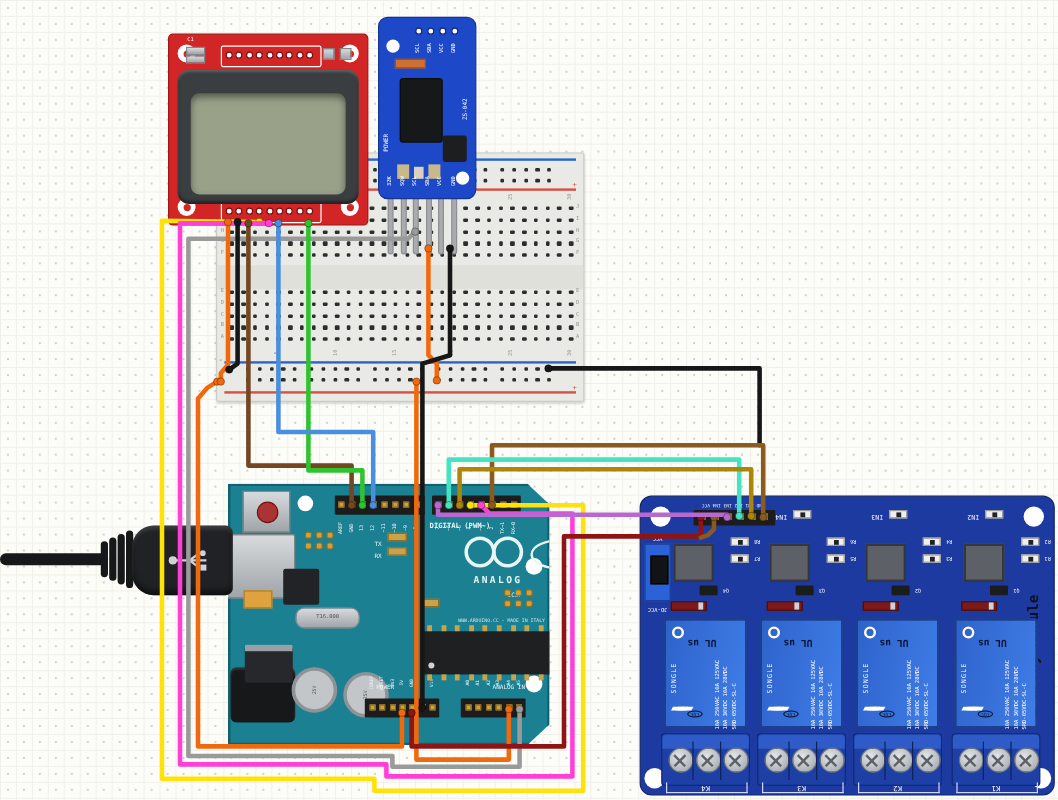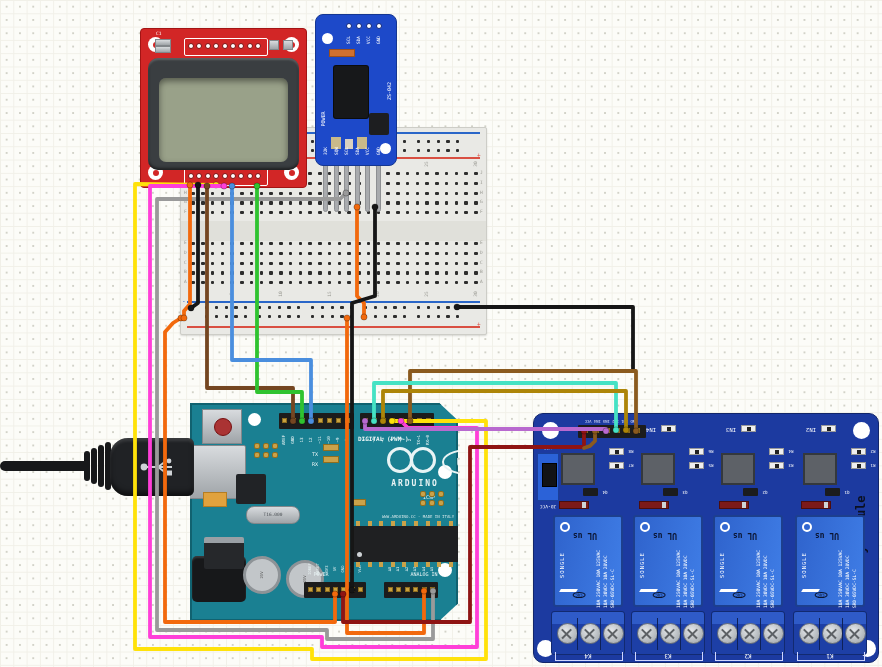--- a/index.html
+++ b/index.html
@@ -612,21 +612,21 @@
       <div class="abs" style="left:5px;top:26px;width:5px;height:5px;border-radius:50%;background:#cfd3d6;"></div>
     </div>
     <div class="ardu-hole" style="left:58px;top:10px;width:13px;height:13px;"></div>
     <div class="ardu-hole" style="left:248px;top:62px;width:14px;height:14px;"></div>
     <div class="ardu-hole" style="left:248px;top:160px;width:14px;height:14px;"></div>
 
     <div class="abs" style="left:197px;top:44px;width:26px;height:26px;border:3.5px solid #e9f4f5;border-radius:50%;box-sizing:border-box;"></div>
     <div class="abs" style="left:220px;top:44px;width:26px;height:26px;border:3.5px solid #e9f4f5;border-radius:50%;box-sizing:border-box;"></div>
     <div class="abs" style="left:252px;top:46px;width:52px;height:26px;border:2px solid #e9f4f5;border-radius:50%;box-sizing:border-box;"></div>
     <span class="t silk ct" style="left:278px;top:59px;font-size:11px;letter-spacing:1px;">UNO</span>
-    <span class="t silk ct" style="left:225px;top:81px;font-size:8px;font-weight:bold;letter-spacing:2px;">ARDUINO</span>
+    <span class="t silk ct" style="left:225px;top:81px;font-size:8px;font-weight:bold;letter-spacing:2px;">ANALOG</span>
     <span class="t silk" style="left:168px;top:33px;font-size:6px;font-weight:bold;">DIGITAL (PWM~)</span>
     <span class="t silk ct" style="left:228px;top:114px;font-size:4px;color:#cfe3e6;">WWW.ARDUINO.CC - MADE IN ITALY</span>
     <span class="t silk" style="left:122px;top:49px;font-size:5px;">TX</span>
     <span class="t silk" style="left:122px;top:59px;font-size:5px;">RX</span>
     <span class="t silk" style="left:300px;top:62px;font-size:5px;">ON</span>
 
     <span class="t silk ct" style="left:239px;top:94px;font-size:5px;">ICSP</span>
     <span class="t silk ct" style="left:131px;top:171px;font-size:5px;">POWER</span>
     <span class="t silk ct" style="left:234px;top:171px;font-size:5px;">ANALOG IN</span>
     <div class="goldr" style="left:133px;top:41px;width:16px;height:7px;"></div>

